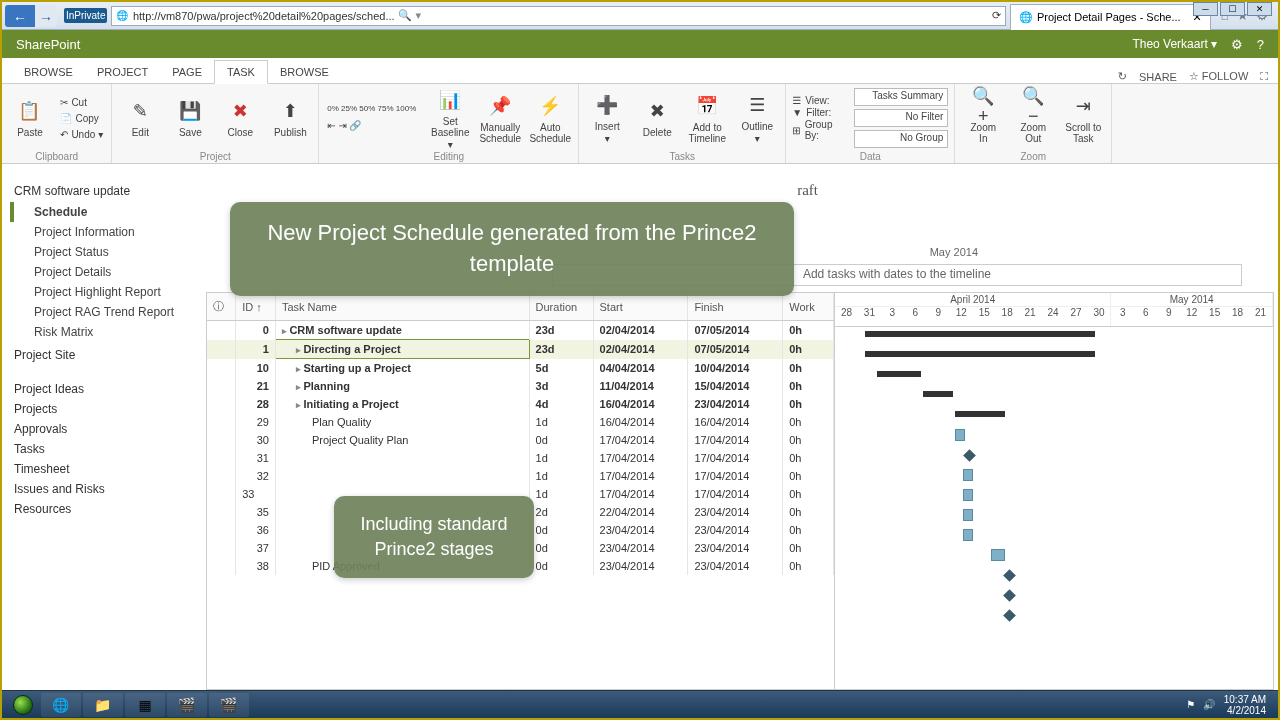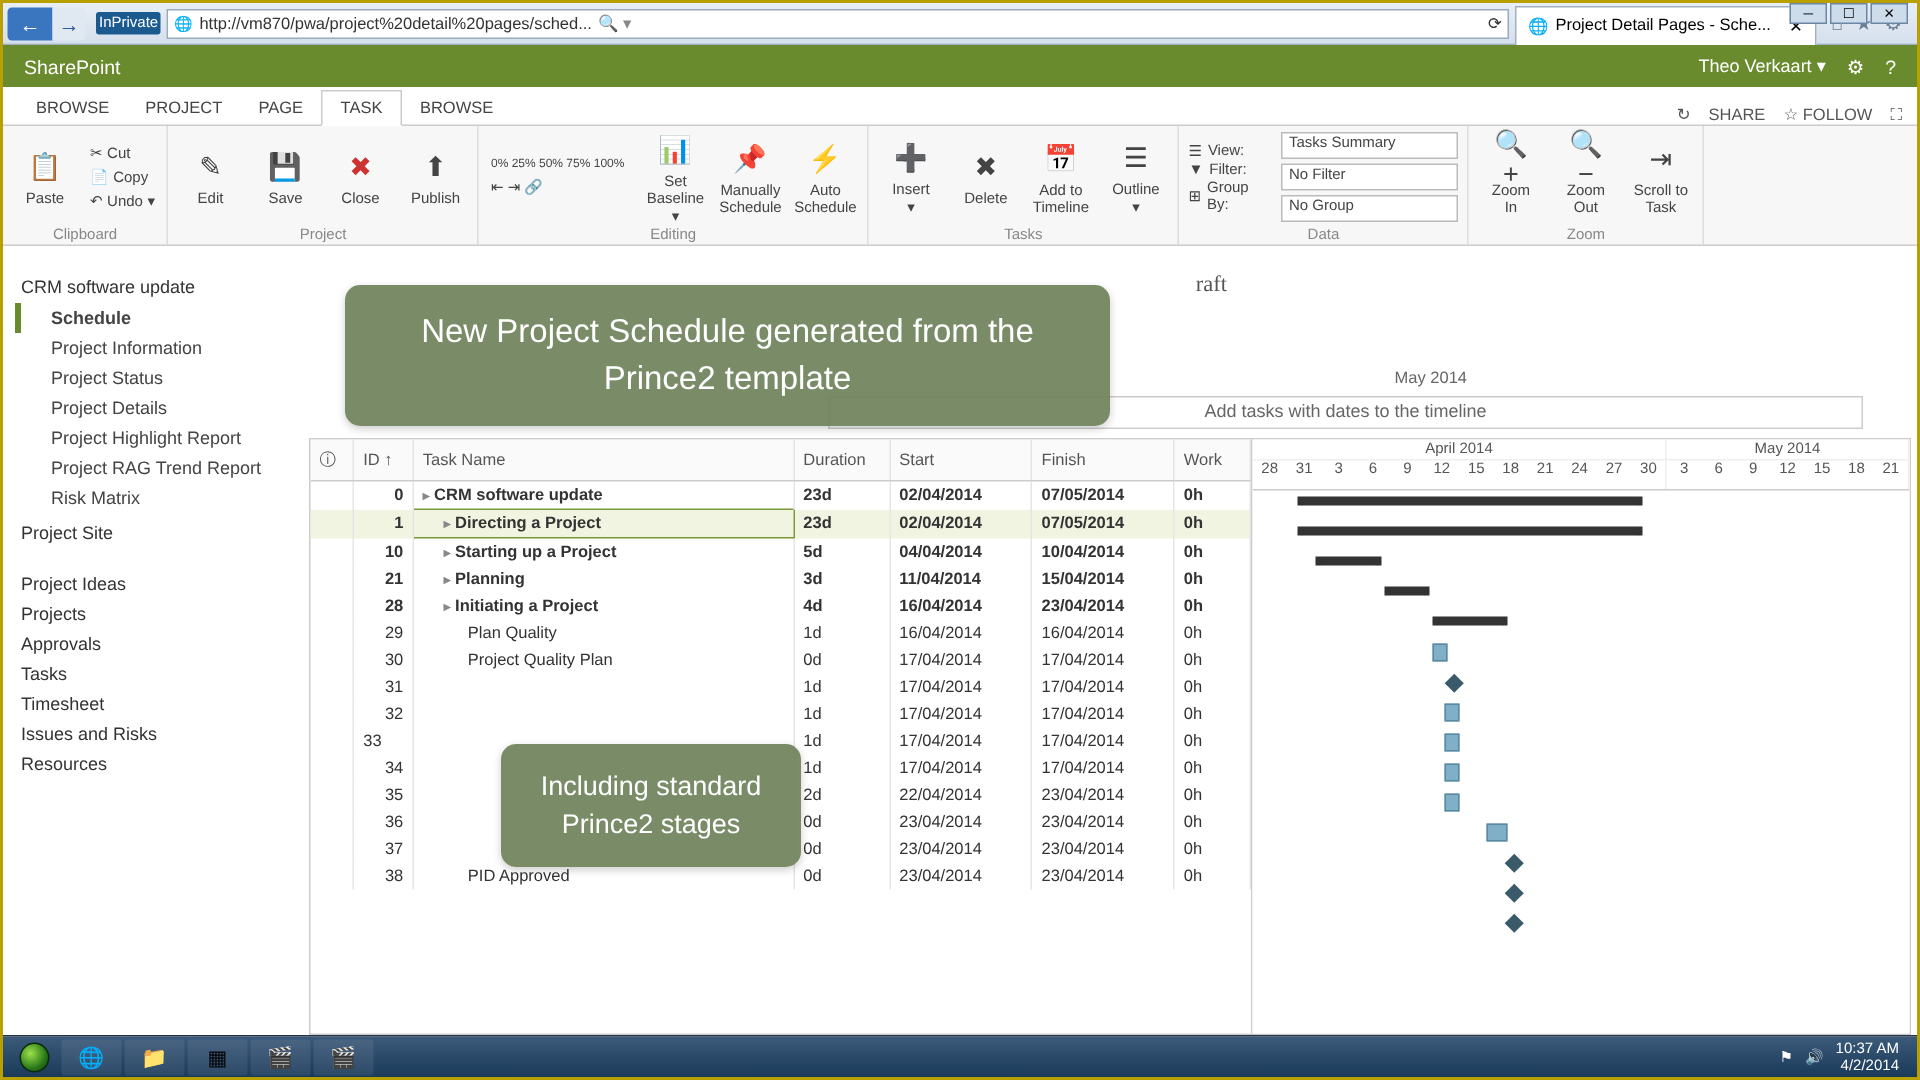--- a/index.html
+++ b/index.html
@@ -39,21 +39,21 @@
 
 
 .ribbon { height: 80px; border-bottom: 1px solid #ccc; display: flex; background: #f7f7f7; font-size: 10px; color: #444; }
 .rgroup { border-right: 1px solid #ddd; display: flex; flex-direction: column; padding: 2px 6px 0; }
 .rgroup .items { flex: 1; display: flex; align-items: center; gap: 6px; }
 .rgroup .lbl { text-align: center; font-size: 10px; color: #888; padding: 1px 0; }
 .rbtn-lg { display: flex; flex-direction: column; align-items: center; justify-content: center; width: 44px; cursor: pointer; gap: 1px; text-align: center; line-height: 1.1; }
 .rbtn-lg .ic { width: 28px; height: 28px; display: flex; align-items: center; justify-content: center; font-size: 18px; }
 .rbtn-sm { display: flex; align-items: center; gap: 3px; cursor: pointer; padding: 1px 2px; line-height: 1.3; }
 .rbtn-col { display: flex; flex-direction: column; gap: 1px; }
-.rsel { width: 118px; height: 18px; border: 1px solid #bbb; background: #fff; font-size: 10px; padding: 1px 4px; margin: 1px 0; }
+.rsel { width: 94px; height: 18px; border: 1px solid #bbb; background: #fff; font-size: 10px; padding: 1px 4px; margin: 1px 0; text-align: right; }
 .rrow { display: flex; align-items: center; gap: 4px; }
 
 
 .main { display: flex; height: calc(100% - 28px - 28px - 26px - 80px - 28px); }
 
 
 .sidebar { width: 190px; padding: 14px 8px; font-size: 12px; color: #444; }
 .sidebar .hdr { color: #333; margin: 6px 4px 4px; cursor: pointer; }
 .sidebar .itm { padding: 3px 4px 3px 24px; cursor: pointer; color: #444; }
 .sidebar .itm.active { border-left: 4px solid #6a8a2e; padding-left: 20px; font-weight: 600; }
@@ -93,21 +93,21 @@
 .gbar { position: absolute; height: 8px; background: #333; }
 .gbar.brk { height: 6px; }
 .gbar.brk::before, .gbar.brk::after { content: ''; position: absolute; bottom: -3px; border: 3px solid transparent; border-top-color: #333; }
 .gbar.brk::before { left: 0; }
 .gbar.brk::after { right: 0; }
 .gbar.task { height: 12px; background: #7fb0c8; border: 1px solid #5a8aa0; }
 .gdiamond { position: absolute; width: 9px; height: 9px; background: #3a5a6a; transform: rotate(45deg); }
 
 
 .callout { position: absolute; background: rgba(110, 130, 90, 0.92); color: #fff; border-radius: 10px; padding: 16px 24px; font-size: 22px; font-weight: 300; text-align: center; line-height: 1.4; box-shadow: 0 2px 6px rgba(0,0,0,.2); z-index: 20; }
-.callout.c1 { top: 188px; left: 228px; width: 510px; }
+.callout.c1 { top: 200px; left: 228px; width: 564px; }
 .callout.c2 { top: 494px; left: 332px; width: 200px; font-size: 18px; }
 
 
 .taskbar { position: absolute; bottom: 0; left: 0; right: 0; height: 28px; background: linear-gradient(#3c5a7a, #1a3a5a); display: flex; align-items: center; padding: 0 4px; border-top:1px solid #223344; }
 .taskbar .start { width: 34px; height: 24px; display: flex; align-items: center; justify-content: center; }
 .orb { width: 20px; height: 20px; border-radius: 50%; background: radial-gradient(circle at 35% 35%, #9de04a, #2a7a1a 60%, #0a3a0a); border: 1px solid #0a2a0a; }
 .taskbar .tb { width: 40px; height: 24px; margin: 0 1px; display: flex; align-items: center; justify-content: center; background: rgba(255,255,255,.08); border-radius: 2px; font-size: 14px; }
 .taskbar .tray { margin-left: auto; color: #fff; font-size: 10px; display: flex; align-items: center; gap: 8px; padding-right: 8px; }
 .taskbar .clock { text-align: right; line-height: 1.1; }
 </style>
@@ -414,31 +414,20 @@
                   <div class="ind2"></div>
                 </td>
                 <td class="col-dur">1d</td>
                 <td class="col-date">17/04/2014</td>
                 <td class="col-date">17/04/2014</td>
                 <td class="col-work">0h</td>
               </tr>
               <tr>
                 <td class="col-info"></td>
                 <td class="col-id" style="text-align:left">33</td>
-                <td class="col-task taskname">
-                  <div class="ind2"></div>
-                </td>
-                <td class="col-dur">1d</td>
-                <td class="col-date">17/04/2014</td>
-                <td class="col-date">17/04/2014</td>
-                <td class="col-work">0h</td>
-              </tr>
-              <tr>
-                <td class="col-info"></td>
-                <td class="col-id" style="text-align:right">34</td>
                 <td class="col-task taskname">
                   <div class="ind2"></div>
                 </td>
                 <td class="col-dur">1d</td>
                 <td class="col-date">17/04/2014</td>
                 <td class="col-date">17/04/2014</td>
                 <td class="col-work">0h</td>
               </tr>
               <tr>
                 <td class="col-info"></td>

